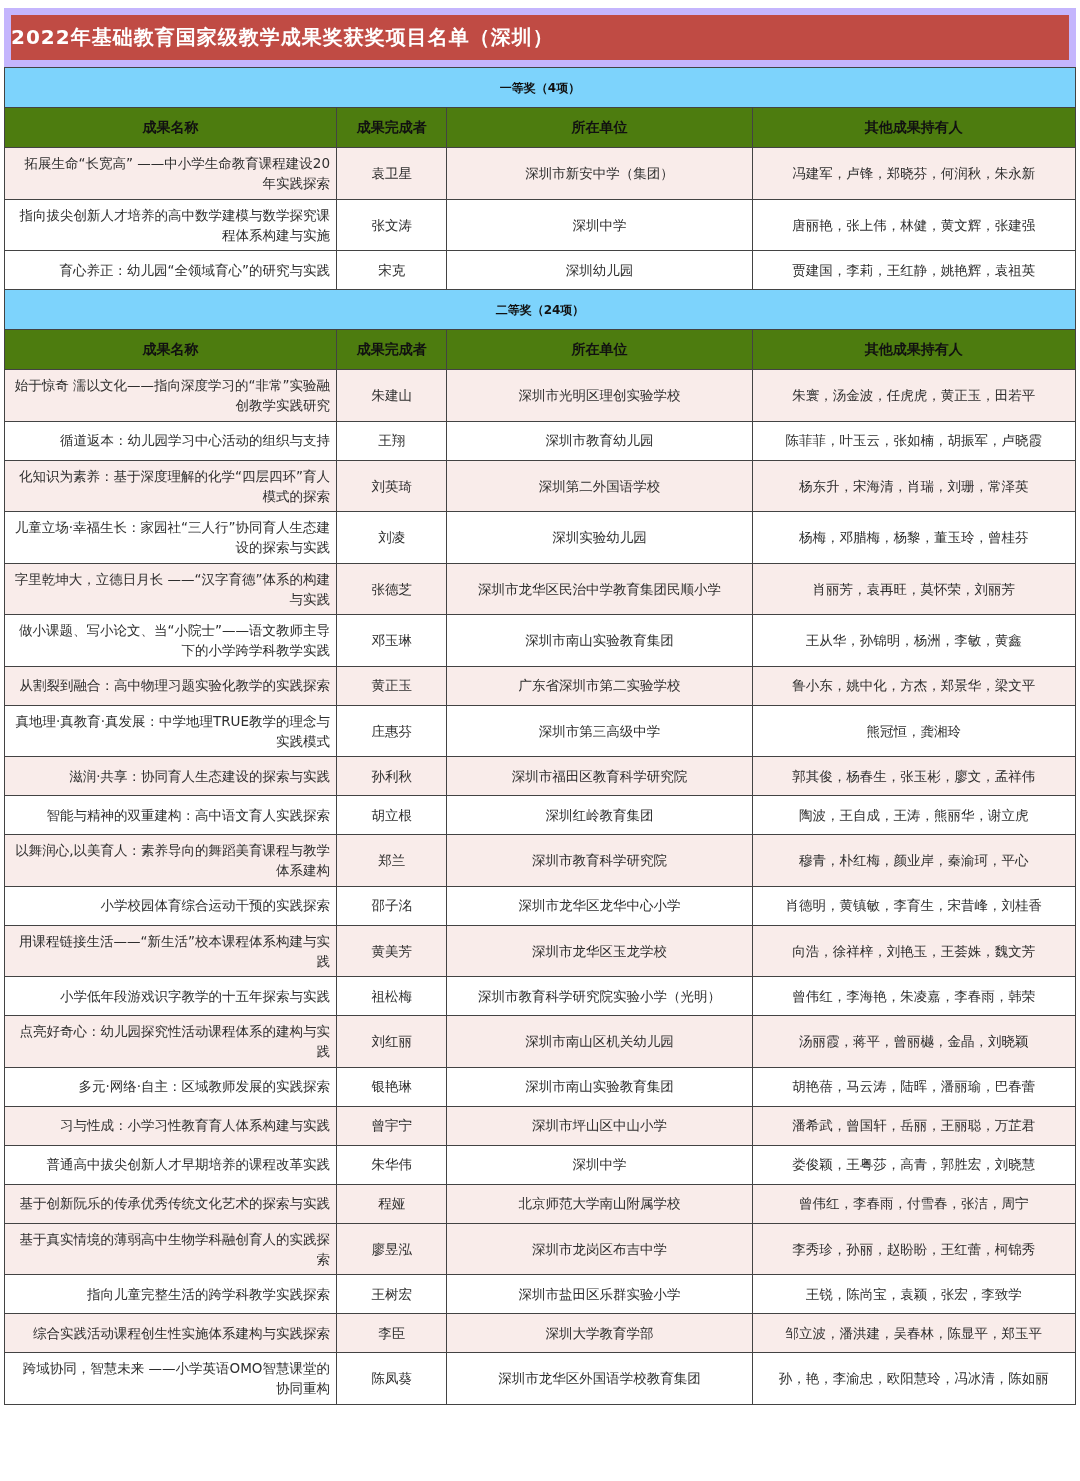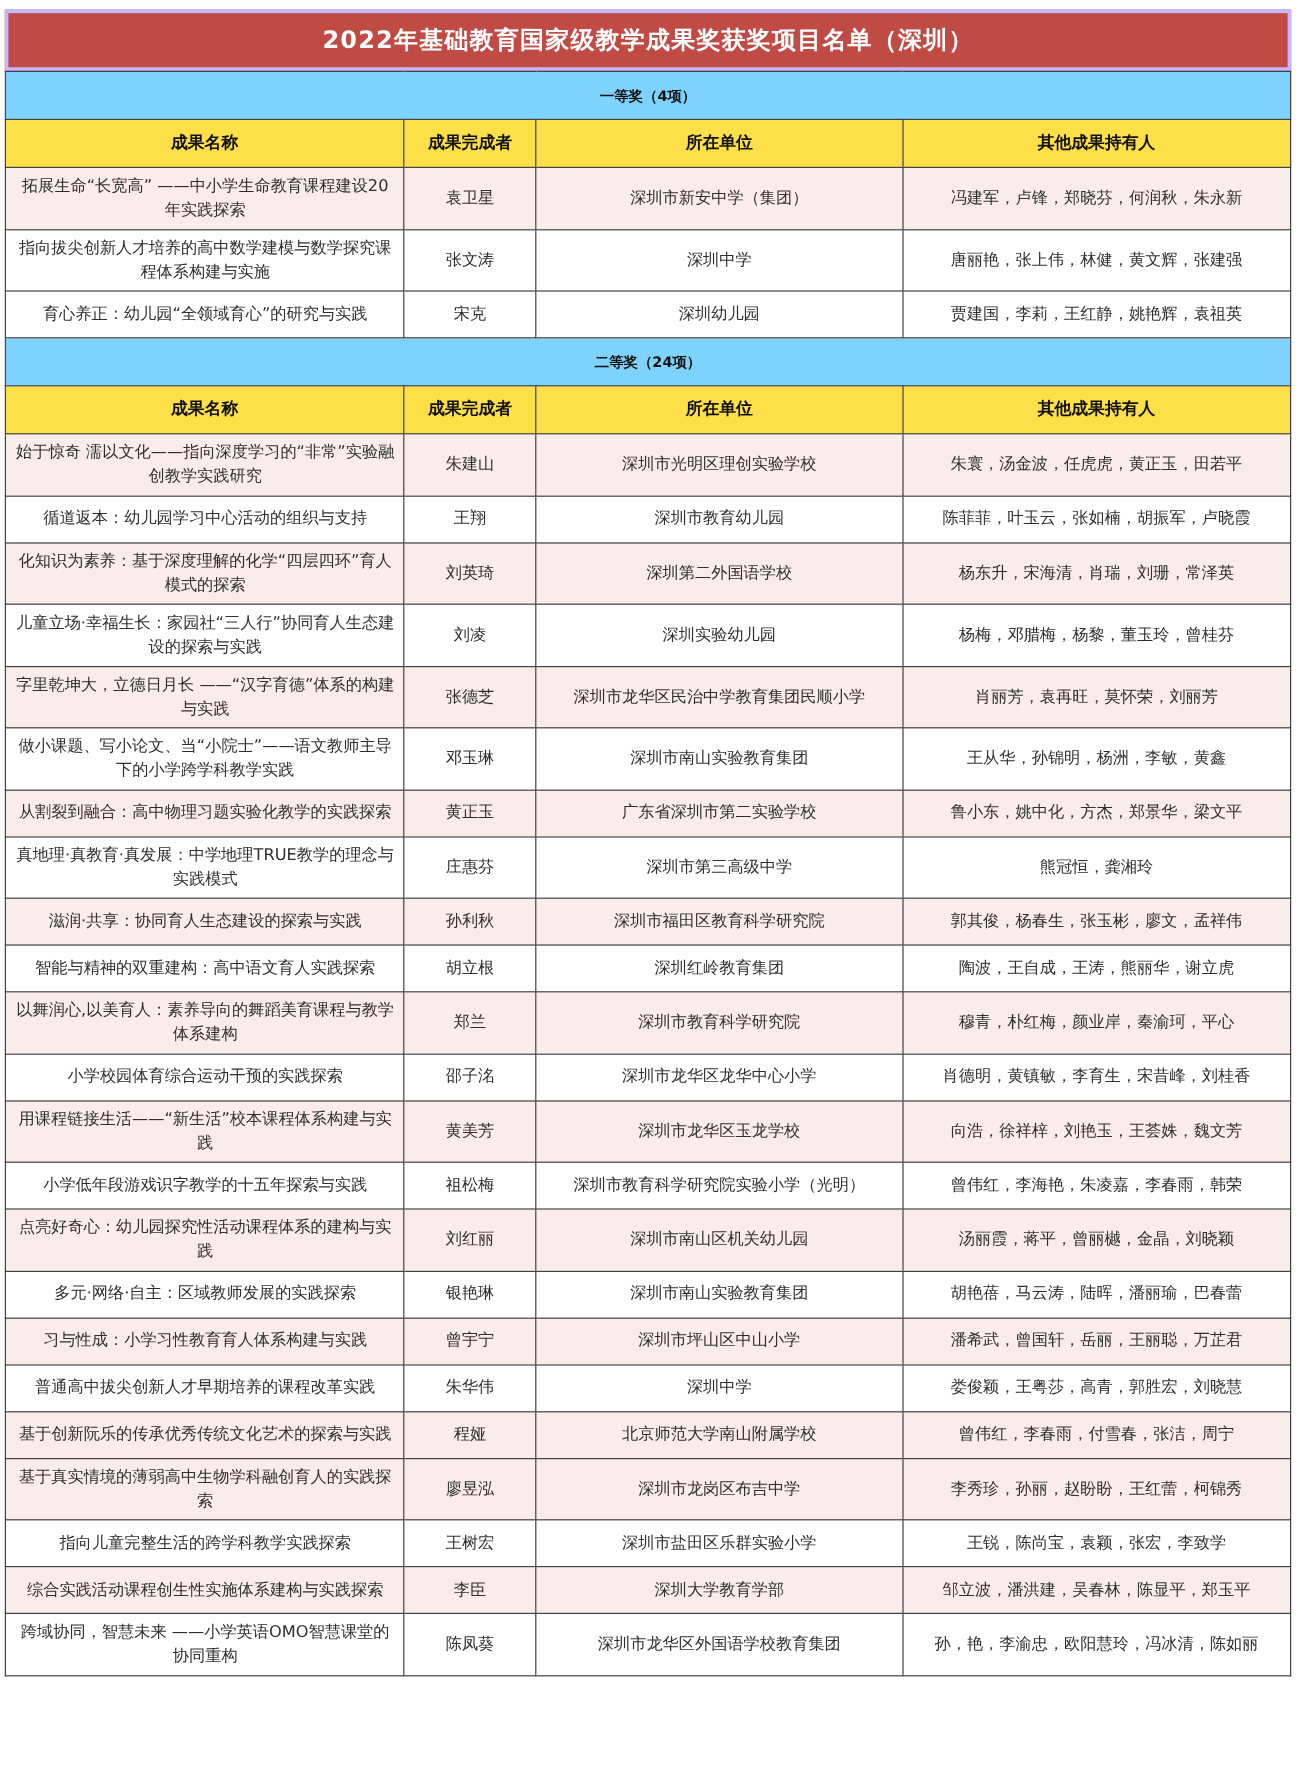--- a/index.html
+++ b/index.html
@@ -1,25 +1,24 @@
 <!DOCTYPE html>
 <html><head>
 <meta charset="utf-8">
 <style>
   html, body { margin:0; padding:0; background:#ffffff; }
   body { font-family:"DejaVu Sans","Liberation Sans",sans-serif; color:#222; }
   .page { width:1080px; box-sizing:border-box; padding:8px 4px 12px 4px; }
 
   .title-bar {
     background:#c04b44;
-    border:3px solid #c4b5fd;
+    border:7px solid #c4b5fd;
     color:#ffffff;
     font-weight:bold;
     font-size:20px;
-    text-align:center;
     padding:9px 0;
     letter-spacing:1px;
   }
 
   table.award {
     width:100%;
     border-collapse:collapse;
     table-layout:fixed;
     margin-top:0;
   }
@@ -40,29 +39,29 @@
   }
 
   tr.band td {
     background:#7dd3fc;
     font-weight:bold;
     font-size:12px;
     height:40px;
     color:#111;
   }
   tr.head td {
-    background:#fde047;
+    background:#4d7c0f;
     font-weight:bold;
     font-size:14px;
     height:40px;
     color:#111;
   }
   tr.row td { height:39px; color:#2e2e2e; }
   tr.row td.name-cell {
-    text-align:center;
+    text-align:right;
     padding-left:7px;
     padding-right:6px;
   }
   tr.row.odd td { background:#f9ecea; }
   tr.row.even td { background:#ffffff; }
 </style>
 </head>
 <body>
 
 <div class="page">

